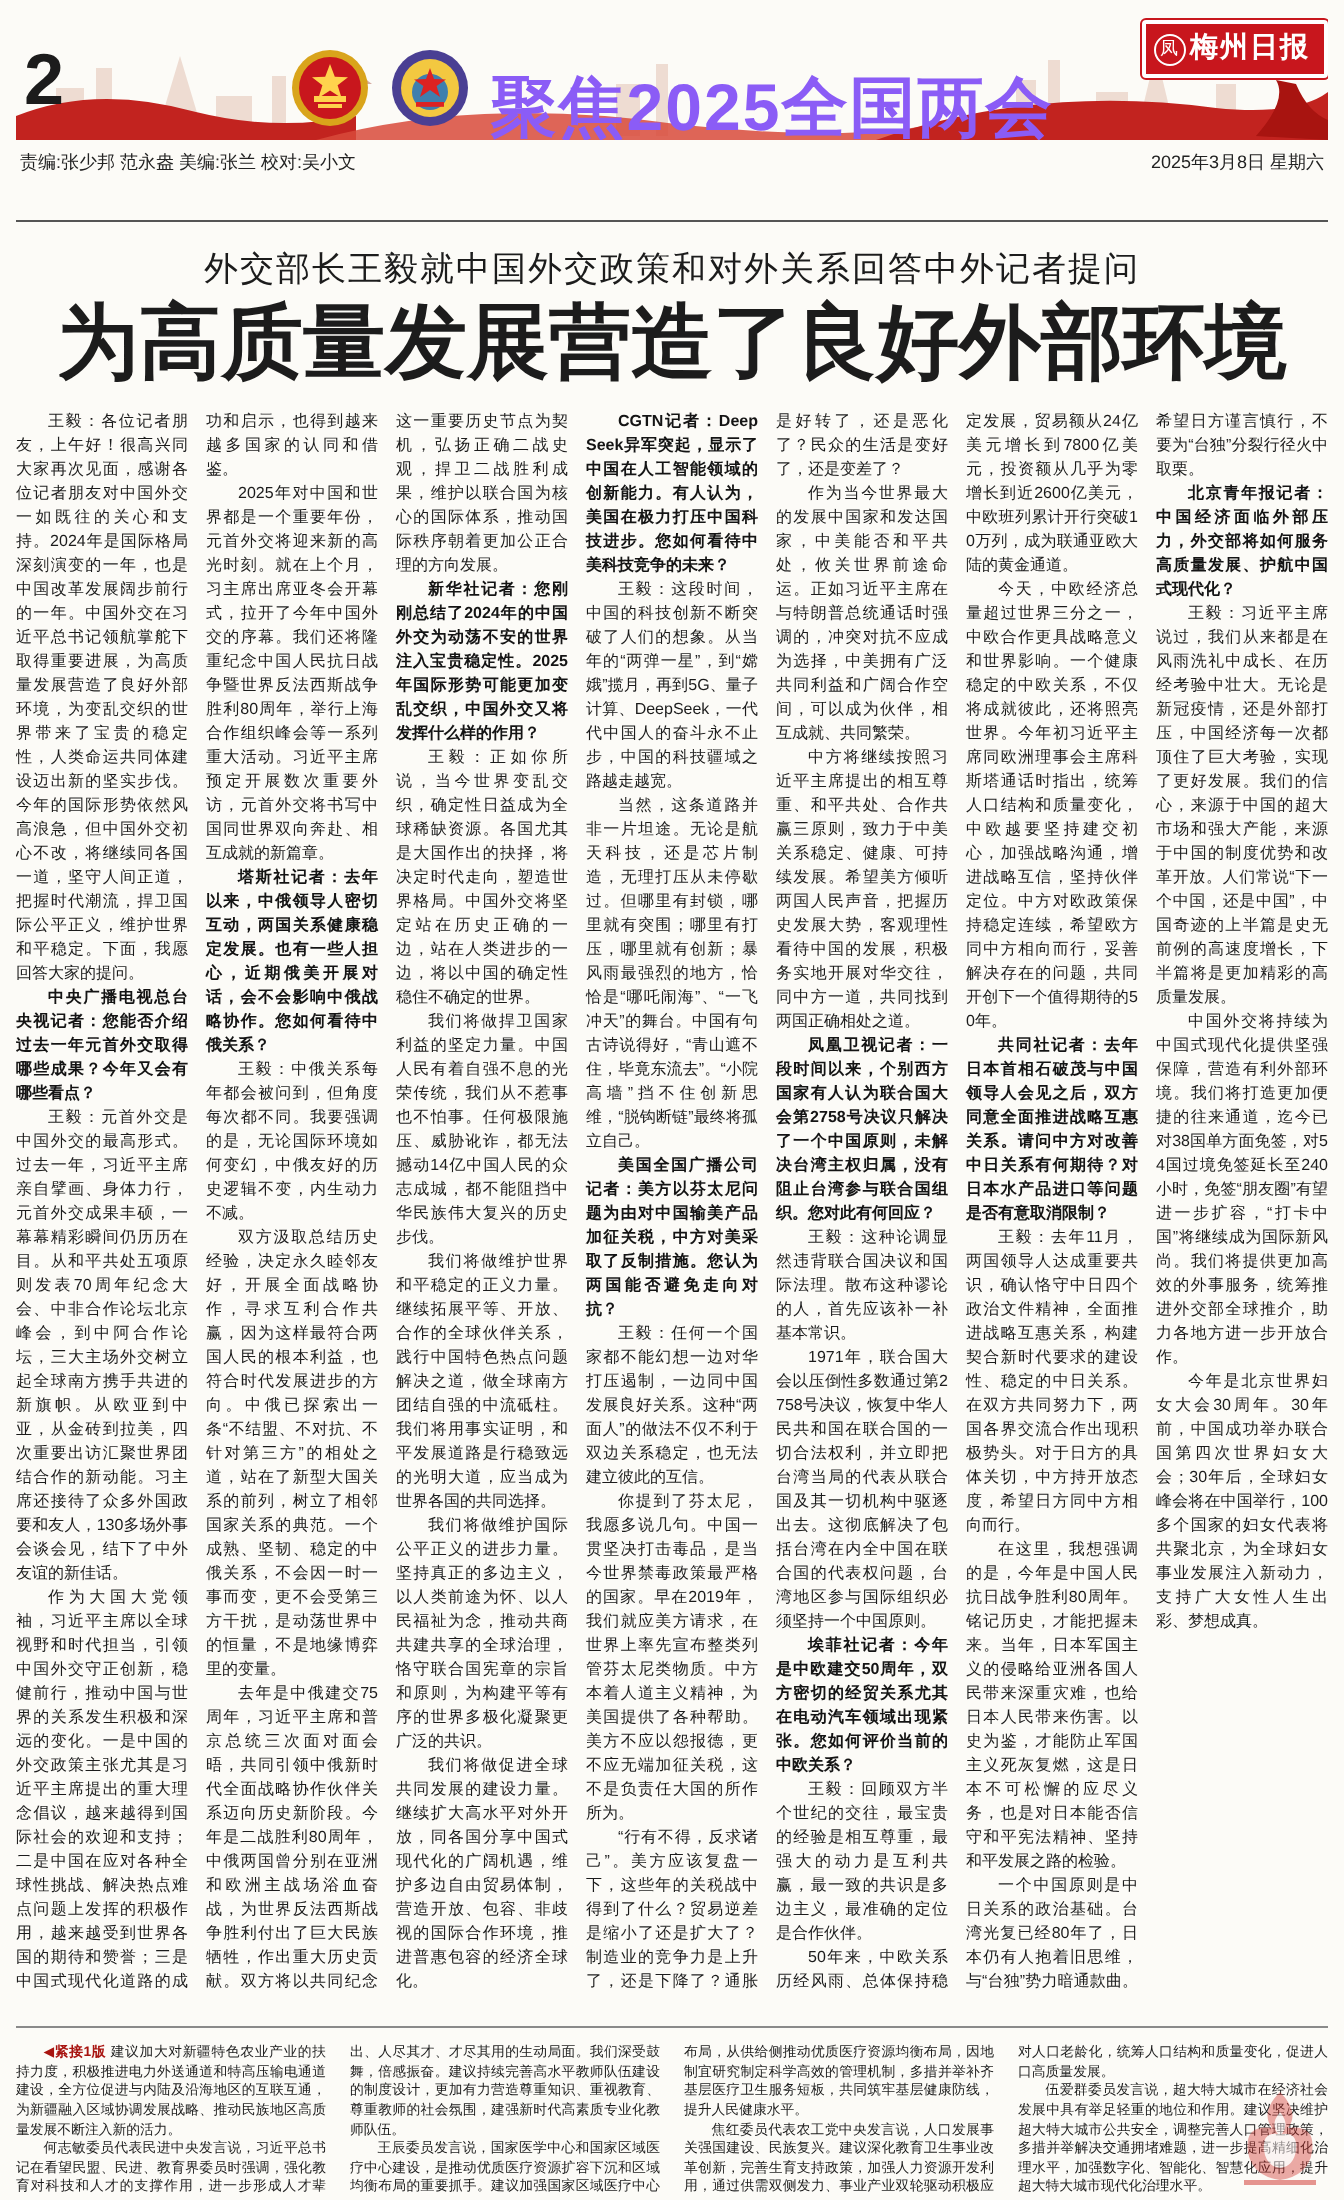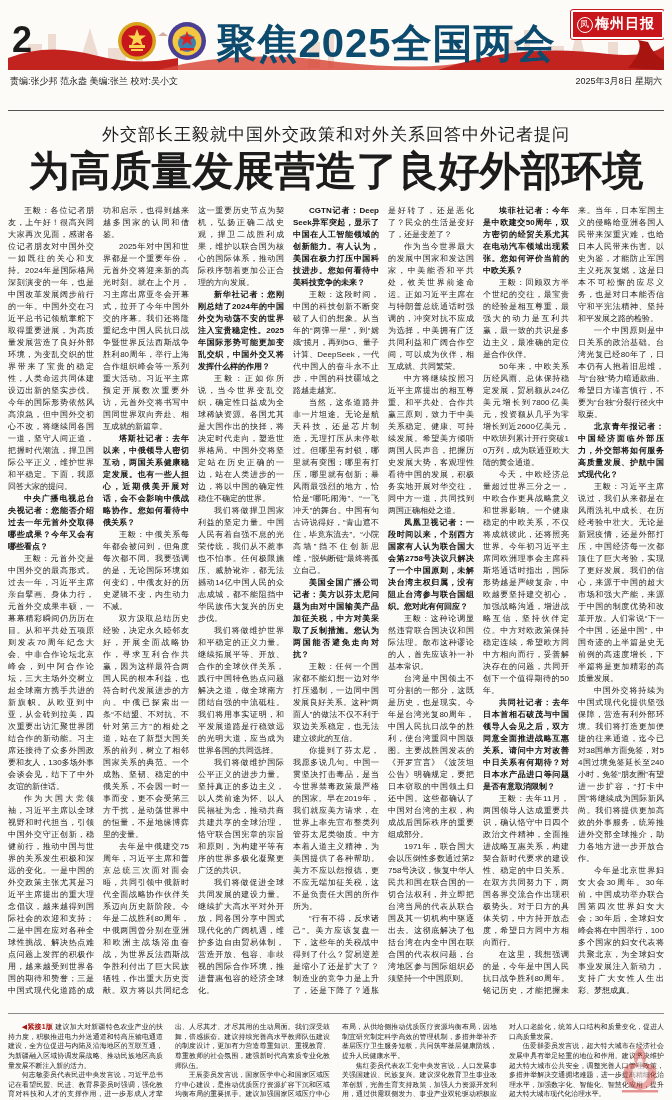--- a/index.html
+++ b/index.html
@@ -5,21 +5,21 @@
   html,body{margin:0;padding:0;background:#e8e6e0;}
   .page{position:relative;width:672px;height:1100px;margin:0 auto;background:#fcfbf7;
         font-family:"Liberation Sans","DejaVu Sans",sans-serif;color:#1c1c1c;overflow:hidden;}
   
   .banner{position:relative;height:64px;margin:6px 8px 0;overflow:hidden;}
   .skyline{position:absolute;left:0;right:0;bottom:2px;height:46px;opacity:.55;}
   .wave{position:absolute;left:0;right:0;bottom:0;height:30px;}
   .page-num{position:absolute;left:4px;top:16px;font-size:36px;font-weight:700;line-height:1;z-index:3;}
   .banner-center{position:absolute;left:0;right:0;top:6px;display:flex;align-items:center;justify-content:center;gap:10px;z-index:3;}
   .emblem{width:40px;height:46px;flex:0 0 auto;}
-  .section-title{font-size:40px;font-weight:900;color:#0c4a6e;letter-spacing:1px;white-space:nowrap;margin-top:4px;}
+  .section-title{font-size:33px;font-weight:900;color:#8b5cf6;letter-spacing:1px;white-space:nowrap;margin-top:20px;}
   .masthead{position:absolute;right:0;top:4px;z-index:4;background:#c8161d;border:2px solid #fff;
             outline:1px solid #c8161d;color:#fff;font-weight:700;font-size:14px;padding:3px 7px 4px 22px;
             border-radius:2px;letter-spacing:1px;}
   .masthead .mh-icon{position:absolute;left:4px;top:5px;width:14px;height:14px;border:1px solid #fff;border-radius:50%;
             font-size:9px;line-height:13px;text-align:center;font-weight:400;}
   
   .info-row{display:flex;justify-content:space-between;margin:2px 8px 0;padding:3px 2px 22px;
             font-size:9px;color:#222;border-bottom:1px solid #555;}
   
   .kicker{text-align:center;font-size:17px;font-weight:400;margin:12px 0 2px;letter-spacing:1px;}
@@ -120,26 +120,25 @@
       <p class="para">王毅：这段时间，中国的科技创新不断突破了人们的想象。从当年的“两弹一星”，到“嫦娥”揽月，再到5G、量子计算、DeepSeek，一代代中国人的奋斗永不止步，中国的科技疆域之路越走越宽。</p>
       <p class="para">当然，这条道路并非一片坦途。无论是航天科技，还是芯片制造，无理打压从未停歇过。但哪里有封锁，哪里就有突围；哪里有打压，哪里就有创新；暴风雨最强烈的地方，恰恰是“哪吒闹海”、“一飞冲天”的舞台。中国有句古诗说得好，“青山遮不住，毕竟东流去”。“小院高墙”挡不住创新思维，“脱钩断链”最终将孤立自己。</p>
       <p class="para question">美国全国广播公司记者：美方以芬太尼问题为由对中国输美产品加征关税，中方对美采取了反制措施。您认为两国能否避免走向对抗？</p>
       <p class="para">王毅：任何一个国家都不能幻想一边对华打压遏制，一边同中国发展良好关系。这种“两面人”的做法不仅不利于双边关系稳定，也无法建立彼此的互信。</p>
       <p class="para">你提到了芬太尼，我愿多说几句。中国一贯坚决打击毒品，是当今世界禁毒政策最严格的国家。早在2019年，我们就应美方请求，在世界上率先宣布整类列管芬太尼类物质。中方本着人道主义精神，为美国提供了各种帮助。美方不应以怨报德，更不应无端加征关税，这不是负责任大国的所作所为。</p>
       <p class="para">“行有不得，反求诸己”。美方应该复盘一下，这些年的关税战中得到了什么？贸易逆差是缩小了还是扩大了？制造业的竞争力是上升了，还是下降了？通胀是好转了，还是恶化了？民众的生活是变好了，还是变差了？</p>
       <p class="para">作为当今世界最大的发展中国家和发达国家，中美能否和平共处，攸关世界前途命运。正如习近平主席在与特朗普总统通话时强调的，冲突对抗不应成为选择，中美拥有广泛共同利益和广阔合作空间，可以成为伙伴，相互成就、共同繁荣。</p>
       <p class="para">中方将继续按照习近平主席提出的相互尊重、和平共处、合作共赢三原则，致力于中美关系稳定、健康、可持续发展。希望美方倾听两国人民声音，把握历史发展大势，客观理性看待中国的发展，积极务实地开展对华交往，同中方一道，共同找到两国正确相处之道。</p>
       <p class="para question">凤凰卫视记者：一段时间以来，个别西方国家有人认为联合国大会第2758号决议只解决了一个中国原则，未解决台湾主权归属，没有阻止台湾参与联合国组织。您对此有何回应？</p>
       <p class="para">王毅：这种论调显然违背联合国决议和国际法理。散布这种谬论的人，首先应该补一补基本常识。</p>
-      <p class="para">台湾是中国领土不可分割的一部分，这既是历史，也是现实。今年是台湾光复80周年，中国人民抗日战争的胜利，使台湾重回中国版图。主要战胜国发表的《开罗宣言》《波茨坦公告》明确规定，要把日本窃取的中国领土归还中国。这些都确认了中国对台湾的主权，构成战后国际秩序的重要组成部分。</p>
       <p class="para">1971年，联合国大会以压倒性多数通过第2758号决议，恢复中华人民共和国在联合国的一切合法权利，并立即把台湾当局的代表从联合国及其一切机构中驱逐出去。这彻底解决了包括台湾在内全中国在联合国的代表权问题，台湾地区参与国际组织必须坚持一个中国原则。</p>
       <p class="para question">埃菲社记者：今年是中欧建交50周年，双方密切的经贸关系尤其在电动汽车领域出现紧张。您如何评价当前的中欧关系？</p>
       <p class="para">王毅：回顾双方半个世纪的交往，最宝贵的经验是相互尊重，最强大的动力是互利共赢，最一致的共识是多边主义，最准确的定位是合作伙伴。</p>
       <p class="para">50年来，中欧关系历经风雨、总体保持稳定发展，贸易额从24亿美元增长到7800亿美元，投资额从几乎为零增长到近2600亿美元，中欧班列累计开行突破10万列，成为联通亚欧大陆的黄金通道。</p>
-      <p class="para">今天，中欧经济总量超过世界三分之一，中欧合作更具战略意义和世界影响。一个健康稳定的中欧关系，不仅将成就彼此，还将照亮世界。今年初习近平主席同欧洲理事会主席科斯塔通话时指出，国际形势越是严峻复杂，中欧越要坚持建交初心，加强战略沟通，增进战略互信，坚持伙伴定位。中方对欧政策保持稳定连续，希望欧方同中方相向而行，妥善解决存在的问题，共同开创下一个值得期待的50年。</p>
+      <p class="para">今天，中欧经济总量超过世界三分之一，中欧合作更具战略意义和世界影响。一个健康稳定的中欧关系，不仅将成就彼此，还将照亮世界。今年初习近平主席同欧洲理事会主席科斯塔通话时指出，统筹人口结构和质量变化，中欧越要坚持建交初心，加强战略沟通，增进战略互信，坚持伙伴定位。中方对欧政策保持稳定连续，希望欧方同中方相向而行，妥善解决存在的问题，共同开创下一个值得期待的50年。</p>
       <p class="para question">共同社记者：去年日本首相石破茂与中国领导人会见之后，双方同意全面推进战略互惠关系。请问中方对改善中日关系有何期待？对日本水产品进口等问题是否有意取消限制？</p>
       <p class="para">王毅：去年11月，两国领导人达成重要共识，确认恪守中日四个政治文件精神，全面推进战略互惠关系，构建契合新时代要求的建设性、稳定的中日关系。在双方共同努力下，两国各界交流合作出现积极势头。对于日方的具体关切，中方持开放态度，希望日方同中方相向而行。</p>
       <p class="para">在这里，我想强调的是，今年是中国人民抗日战争胜利80周年。铭记历史，才能把握未来。当年，日本军国主义的侵略给亚洲各国人民带来深重灾难，也给日本人民带来伤害。以史为鉴，才能防止军国主义死灰复燃，这是日本不可松懈的应尽义务，也是对日本能否信守和平宪法精神、坚持和平发展之路的检验。</p>
       <p class="para">一个中国原则是中日关系的政治基础。台湾光复已经80年了，日本仍有人抱着旧思维，与“台独”势力暗通款曲。希望日方谨言慎行，不要为“台独”分裂行径火中取栗。</p>
       <p class="para question">北京青年报记者：中国经济面临外部压力，外交部将如何服务高质量发展、护航中国式现代化？</p>
       <p class="para">王毅：习近平主席说过，我们从来都是在风雨洗礼中成长、在历经考验中壮大。无论是新冠疫情，还是外部打压，中国经济每一次都顶住了巨大考验，实现了更好发展。我们的信心，来源于中国的超大市场和强大产能，来源于中国的制度优势和改革开放。人们常说“下一个中国，还是中国”，中国奇迹的上半篇是史无前例的高速度增长，下半篇将是更加精彩的高质量发展。</p>
       <p class="para">中国外交将持续为中国式现代化提供坚强保障，营造有利外部环境。我们将打造更加便捷的往来通道，迄今已对38国单方面免签，对54国过境免签延长至240小时，免签“朋友圈”有望进一步扩容，“打卡中国”将继续成为国际新风尚。我们将提供更加高效的外事服务，统筹推进外交部全球推介，助力各地方进一步开放合作。</p>
       <p class="para">今年是北京世界妇女大会30周年。30年前，中国成功举办联合国第四次世界妇女大会；30年后，全球妇女峰会将在中国举行，100多个国家的妇女代表将共聚北京，为全球妇女事业发展注入新动力，支持广大女性人生出彩、梦想成真。</p>
     </section>
 

